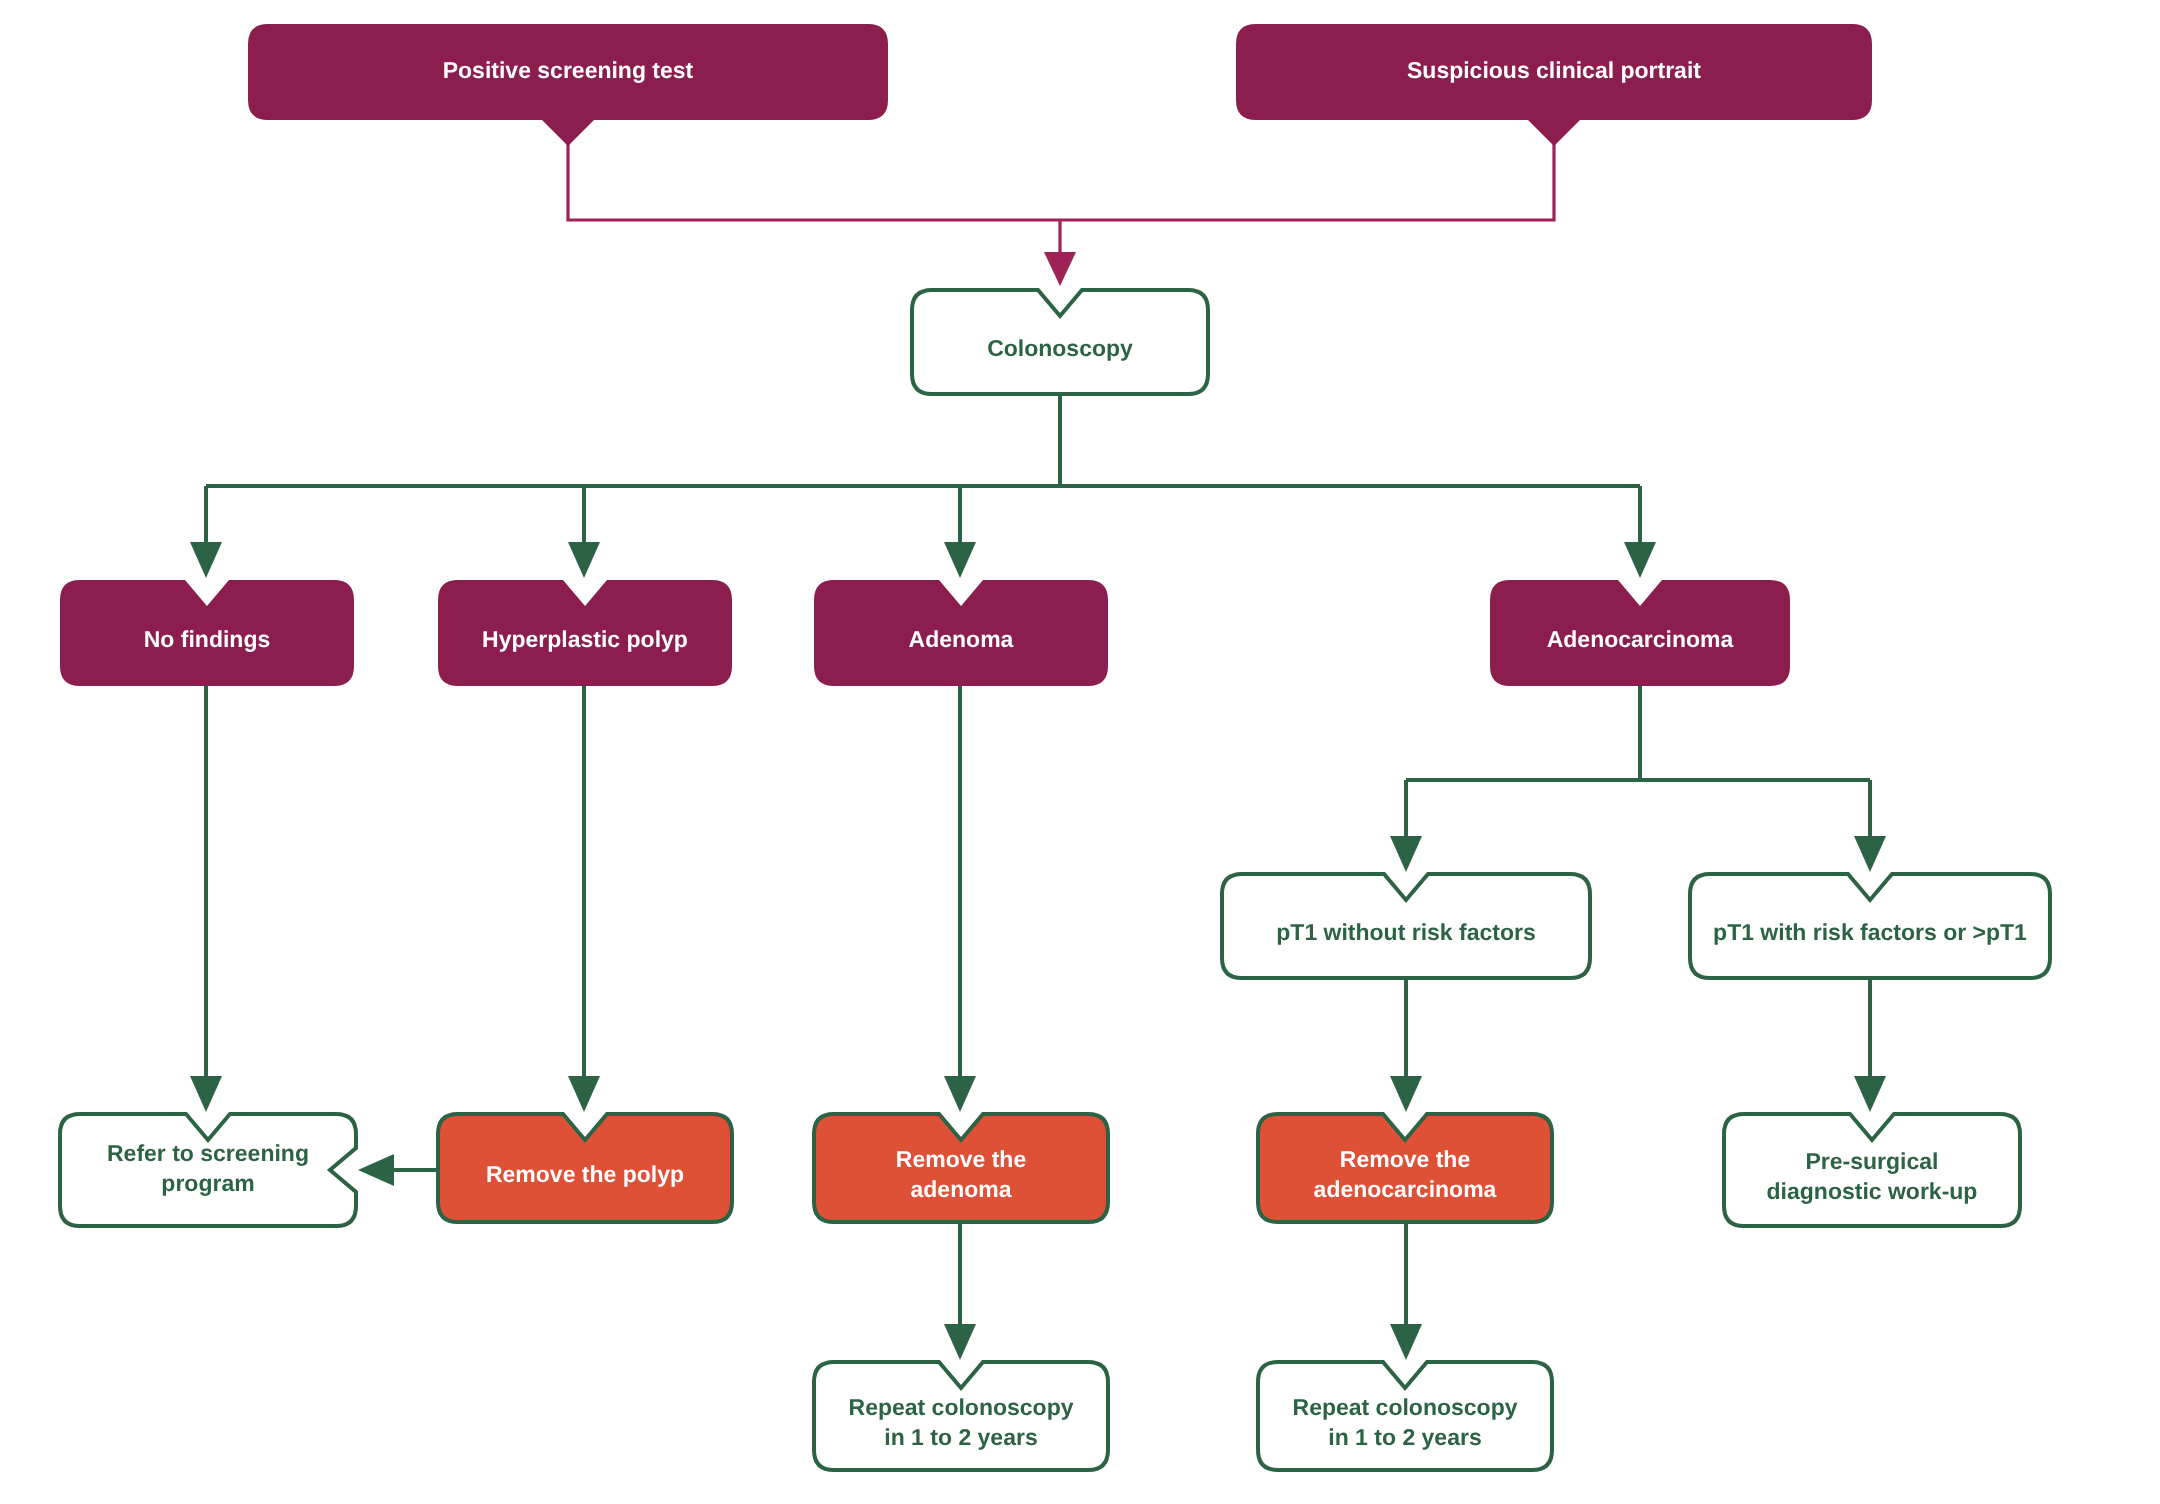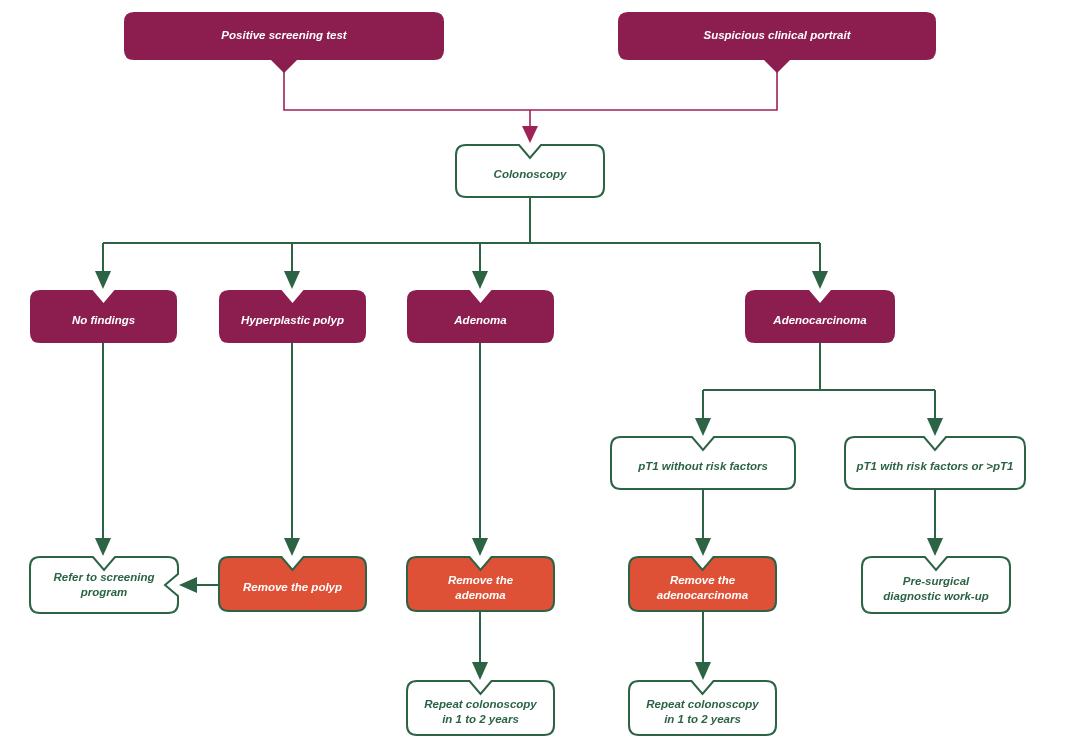--- a/index.html
+++ b/index.html
@@ -12,21 +12,20 @@
     width: 1080px;
     height: 752px;
     font-family: "Liberation Sans", sans-serif;
     overflow: hidden;
   }
   #flowchart-root {
     position: relative;
     width: 1080px;
     height: 677px;
     background: #ffffff;
-    font-style: italic;
   }
   svg#flow-svg {
     display: block;
     width: 1080px;
     height: 752px;
   }
   .node-label {
     font-family: "Liberation Sans", sans-serif;
     font-weight: bold;
     text-anchor: middle;

